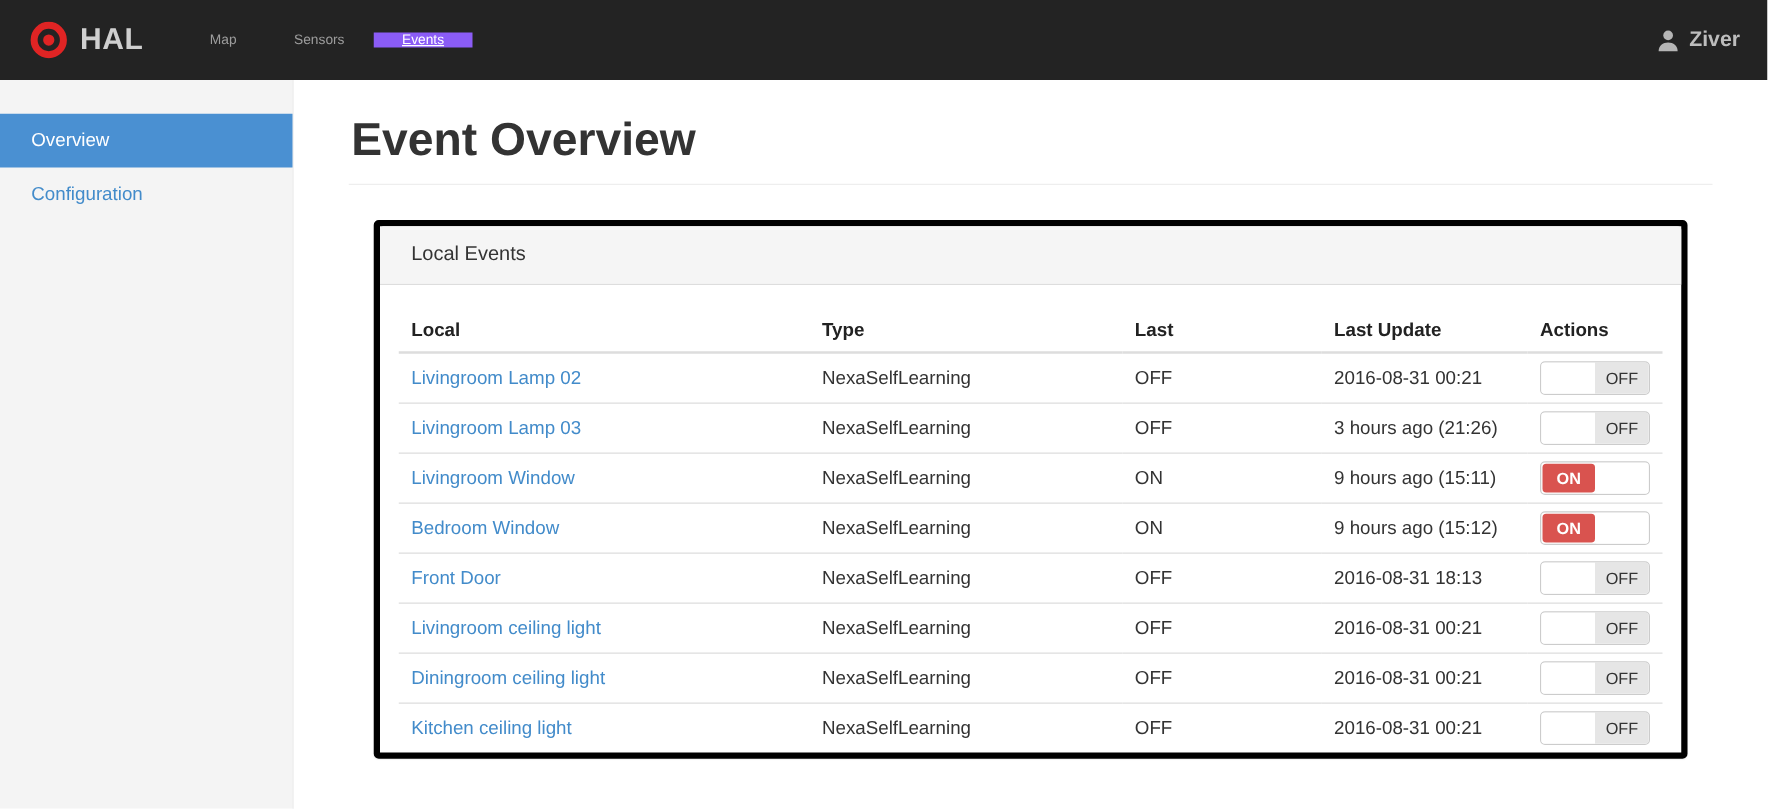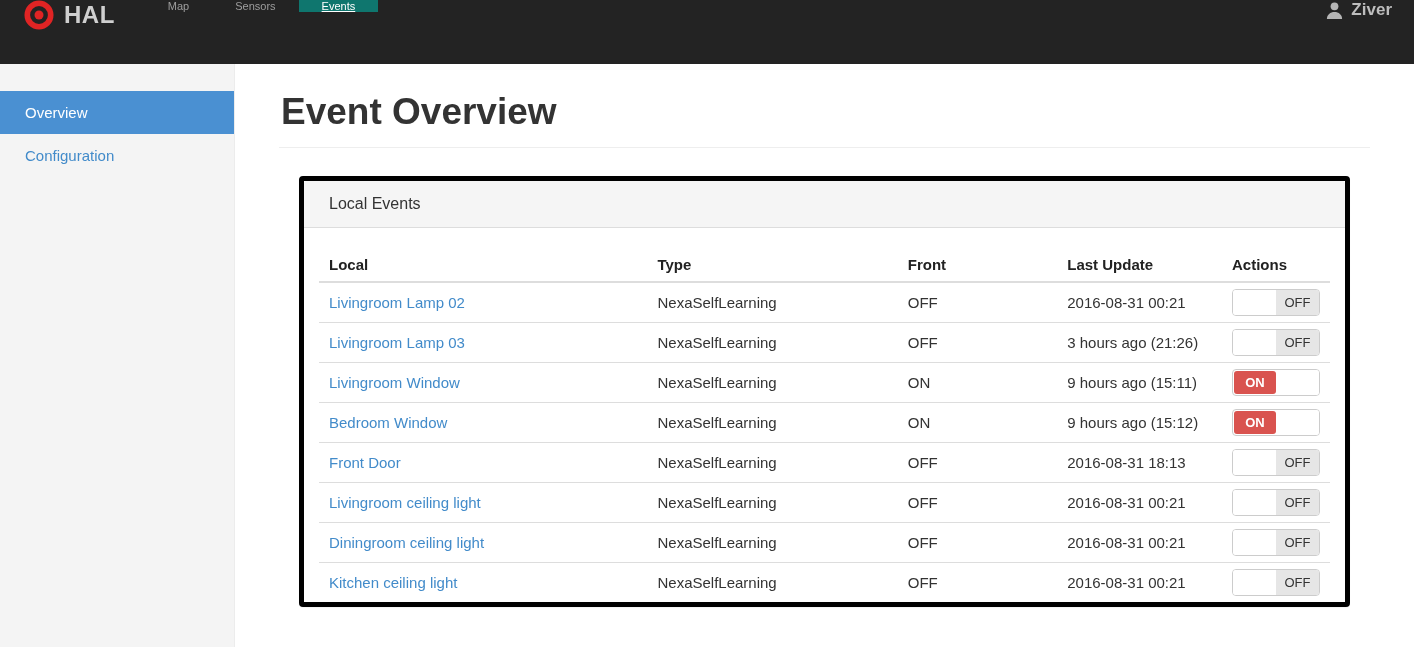--- a/index.html
+++ b/index.html
@@ -5,36 +5,36 @@
   * { box-sizing: border-box; }
   html,body { margin:0; padding:0; }
   body {
     width:1414px; height:647px; overflow:hidden;
     font-family:"Liberation Sans","DejaVu Sans",sans-serif;
     font-size:14px; color:#333; background:#fff;
   }
 
   
   .navbar {
-    height:64px; background:#232323; display:flex; align-items:flex-start;
+    height:64px; background:#232323; display:flex; align-items:center;
   }
   .brand {
     display:flex; align-items:center; gap:10px;
     padding:0 30px 0 24px; cursor:pointer;
   }
   .brand-logo { width:30px; height:30px; display:block; }
   .brand-title {
     color:#cfcfcf; font-size:24px; font-weight:bold; letter-spacing:0.5px;
   }
   .nav-tabs { display:flex; align-items:stretch; }
   .nav-item {
     display:flex; align-items:center; padding:0 23px;
     color:#9d9d9d; font-size:11px; cursor:pointer;
   }
-  .nav-item.active { background:#0f766e; color:#ffffff;text-decoration:underline; }
+  .nav-item.active { background:#8b5cf6; color:#ffffff;text-decoration:underline; }
   .user-menu {
     margin-left:auto; display:flex; align-items:center; gap:7px;
     padding:0 22px; cursor:pointer;
   }
   .user-icon { width:19px; height:19px; display:block; }
   .user-name { color:#bdbdbd; font-size:17px; font-weight:bold; }
 
   
   .layout { display:flex; height:583px; }
   .sidebar {
@@ -142,21 +142,21 @@
     <h1 class="page-title">Event Overview</h1>
 
     <section class="panel">
       <div class="panel-heading">Local Events</div>
       <div class="panel-body">
         <table class="events">
           <thead>
             <tr>
               <th class="c-name">Local</th>
               <th class="c-type">Type</th>
-              <th class="c-data">Front</th>
+              <th class="c-data">Last</th>
               <th class="c-update">Last Update</th>
               <th class="c-actions">Actions</th>
             </tr>
           </thead>
           <tbody>
 
   <tr>
     <td class="c-name"><a>Livingroom Lamp 02</a></td>
     <td class="c-type">NexaSelfLearning</td>
     <td class="c-data">OFF</td>

